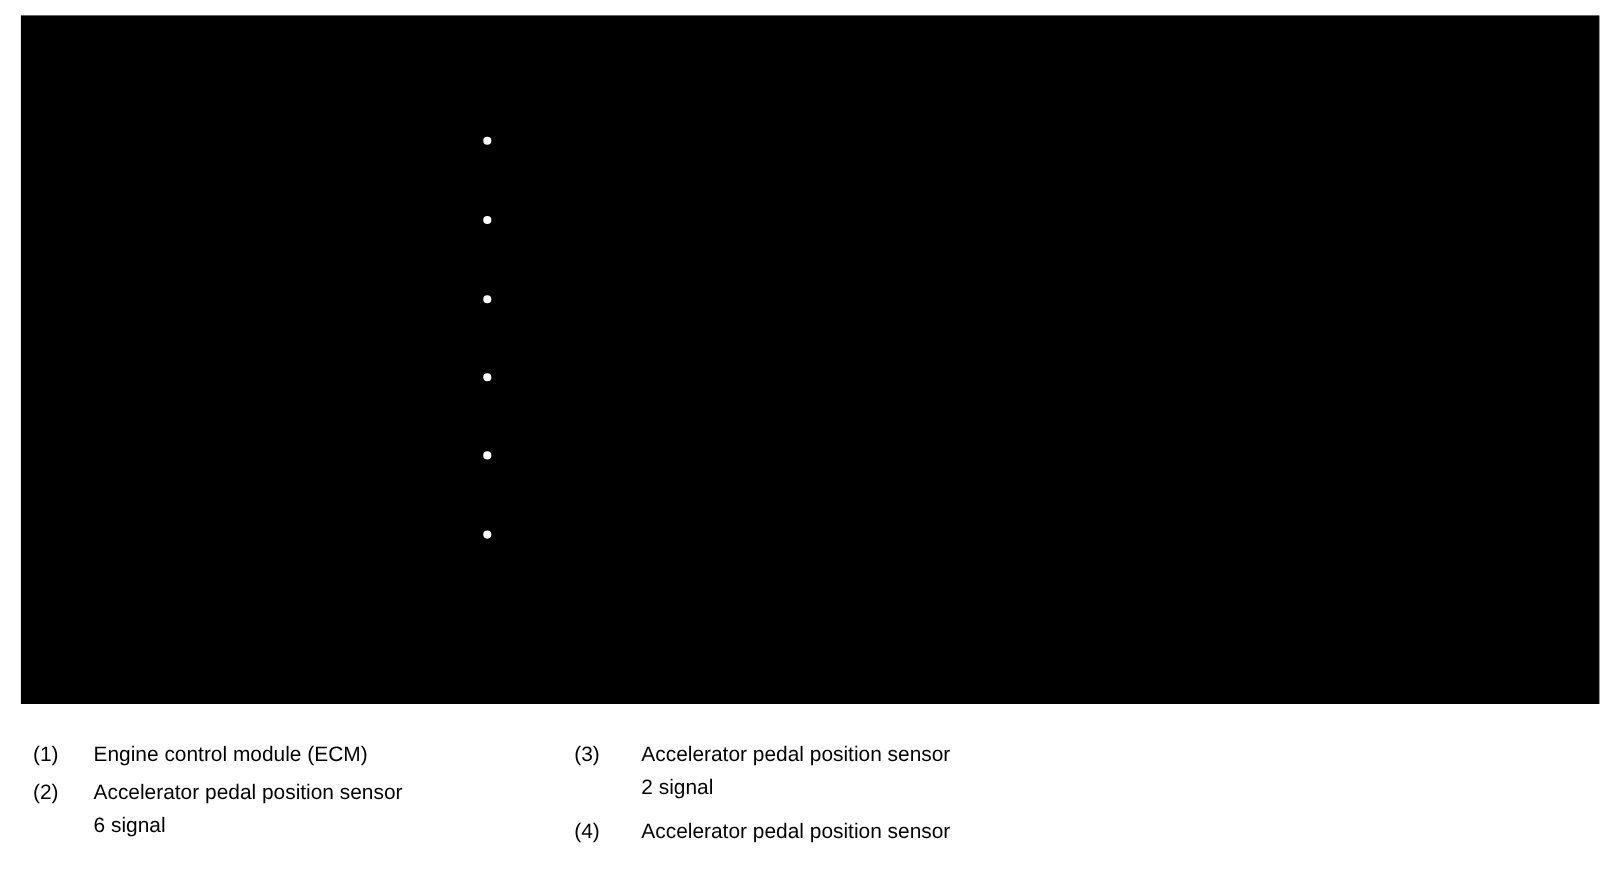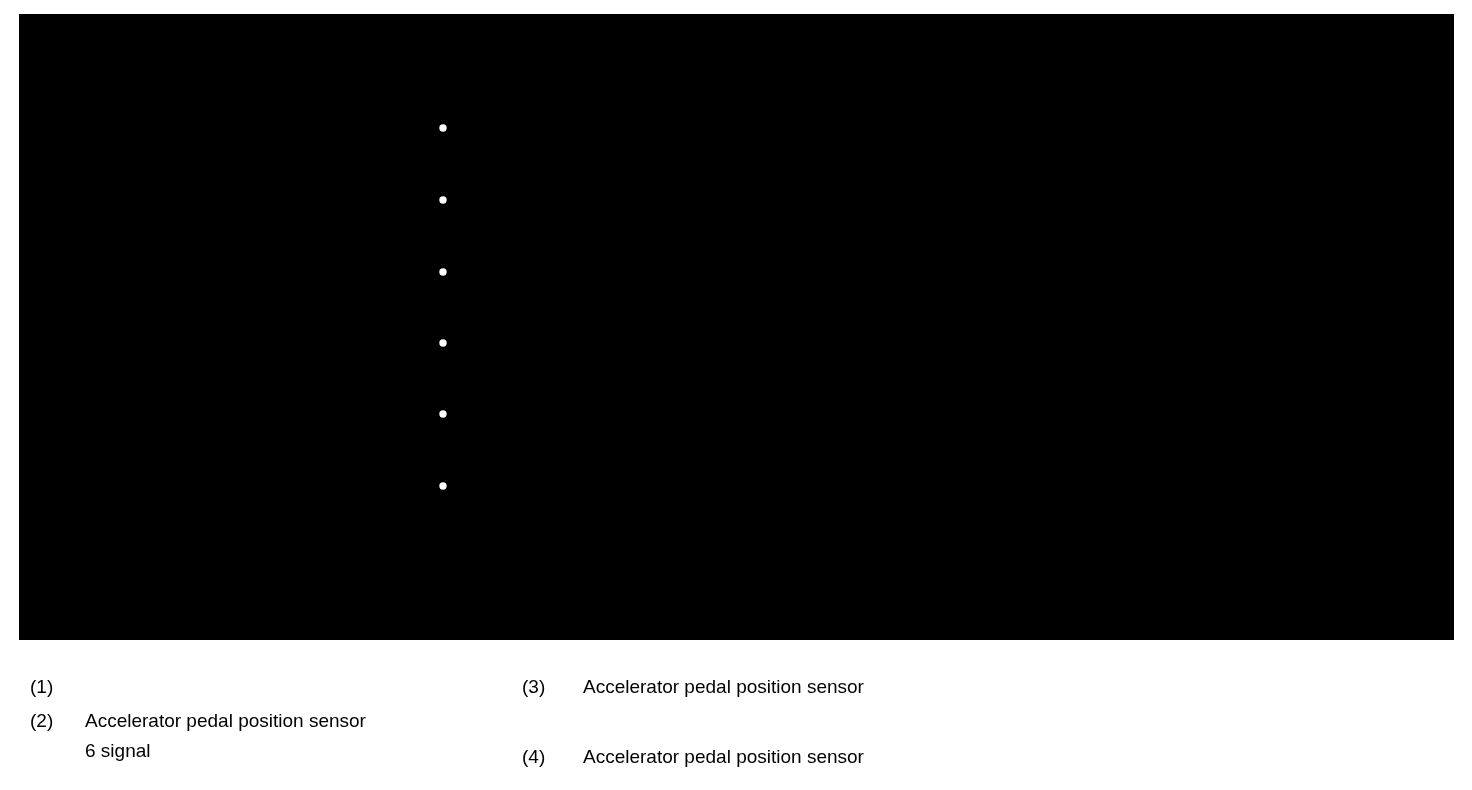--- a/index.html
+++ b/index.html
@@ -139,34 +139,39 @@
     <text x="463" y="403">(3)</text>
     <text x="1140" y="73">(4)</text>
     <text x="1444" y="630" class="figid">EN-01861</text>
   </svg>
 </div>
 
 <div>
 
   <div class="legend-item" style="left:30px;top:672px;">
     <span class="legend-num">(1)</span>
+    <div class="legend-text">
+      <div class="legend-line">Engine control module (ECM)</div>
+
+    </div>
   </div>
 
   <div class="legend-item" style="left:30px;top:706px;">
     <span class="legend-num">(2)</span>
     <div class="legend-text">
       <div class="legend-line">Accelerator pedal position sensor</div>
       <div class="legend-line">6 signal</div>
     </div>
   </div>
 
   <div class="legend-item right" style="left:522px;top:672px;">
     <span class="legend-num">(3)</span>
     <div class="legend-text">
       <div class="legend-line">Accelerator pedal position sensor</div>
+      <div class="legend-line">2 signal</div>
     </div>
   </div>
 
   <div class="legend-item right" style="left:522px;top:742px;">
     <span class="legend-num">(4)</span>
     <div class="legend-text">
       <div class="legend-line">Accelerator pedal position sensor</div>
 
     </div>
   </div>

